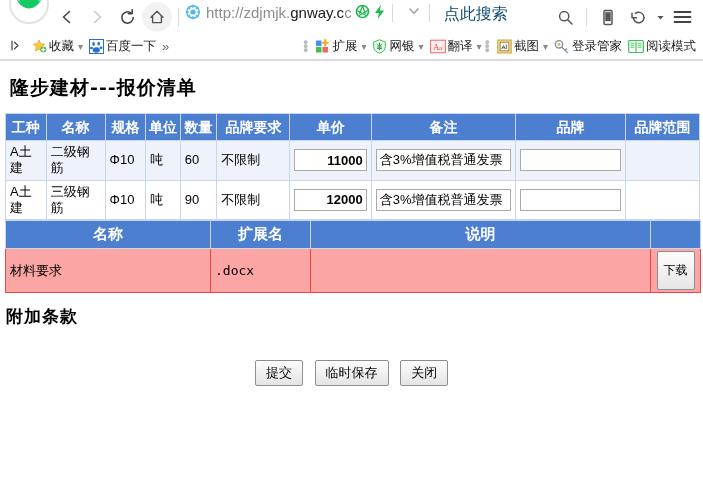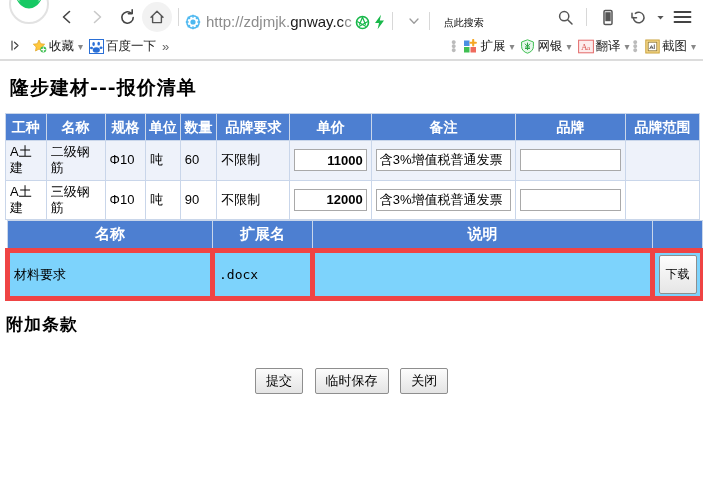--- a/index.html
+++ b/index.html
@@ -50,21 +50,21 @@
   .nav-sep {
     width: 1px;
     height: 18px;
     background: #d8d8d8;
     margin: 0 6px;
     flex: none;
   }
   #url-bar {
     flex: 1 1 auto;
     display: flex;
-    align-items: flex-end;
+    align-items: flex-start;
     height: 26px;
     min-width: 0;
   }
   #url-shield { flex: none; margin-right: 5px; display:flex; }
   #url-text {
     font-size: 15px;
     color: #8c8c8c;
     white-space: nowrap;
     overflow: hidden;
     letter-spacing: 0;
@@ -72,22 +72,22 @@
   #url-text .strong { color: #1a1a1a; }
   .url-icon { flex: none; margin-left: 3px; display: flex; align-items: center;}
   #url-dropdown {
     flex: none;
     margin: 0 2px 0 8px;
     color: #999;
     font-size: 11px;
   }
   #search-hint {
     flex: none;
-    color: #000000;
-    font-size: 10px;
+    color: #0c4a6e;
+    font-size: 16px;
     padding: 0 8px;
     white-space: nowrap;
   }
 
   
   #bookmark-bar {
     height: 26px;
     display: flex;
     align-items: center;
     padding: 0 4px;
@@ -191,22 +191,22 @@
     background: #4d7fd1;
     color: #fff;
     font-family: "DejaVu Serif", "Liberation Serif", serif;
     font-weight: bold;
     font-size: 15px;
     text-align: center;
     border: 1px solid #c9d6ea;
     padding: 4px 2px;
   }
   table.attach td {
-    border: 5px solid #ef4444;
-    background: #7dd3fc;
+    border: 1px solid #ef4444;
+    background: #fca5a5;
     font-size: 13px;
     padding: 4px 4px;
     height: 22px;
   }
   .dl-btn {
     font-family: "Liberation Sans", sans-serif;
     font-size: 12px;
     padding: 10px 6px;
     border: 1px solid #8e8e8e;
     background: linear-gradient(#fdfdfd,#e6e6e6);
@@ -421,21 +421,41 @@
         <svg width="15" height="15" viewBox="0 0 15 15">
           <rect x="0.8" y="1" width="13.4" height="13" fill="#f7d98a" stroke="#c9a23c" stroke-width="1"></rect>
           <rect x="3.2" y="3.2" width="8.6" height="8.6" fill="#fff" stroke="#8a7433" stroke-width="0.8"></rect>
           <path d="M4.6 10 L6.5 6.6 L8.2 10 M5.2 8.8 H7.8 M9.3 5.4 V10" stroke="#555" stroke-width="0.9" fill="none"></path>
         </svg>
       </span>
       <span>截图</span>
       <span class="bm-caret">▾</span>
     </span>
 
-
+    <span class="bm-item">
+      <span class="bm-ico">
+        <svg width="16" height="15" viewBox="0 0 16 15">
+          <circle cx="5" cy="5.3" r="3.7" fill="none" stroke="#7d8fa8" stroke-width="1.3"></circle>
+          <circle cx="5" cy="5.3" r="1.5" fill="#d8b54a"></circle>
+          <path d="M7.6 8 L13.4 13.6 M11.4 11 L12.6 9.8" stroke="#7d8fa8" stroke-width="1.3" stroke-linecap="round"></path>
+        </svg>
+      </span>
+      <span>登录管家</span>
+    </span>
+
+    <span class="bm-item">
+      <span class="bm-ico">
+        <svg width="16" height="15" viewBox="0 0 16 15">
+          <rect x="0.7" y="1.5" width="14.6" height="12" rx="1" fill="#fff" stroke="#3fbf52" stroke-width="1.2"></rect>
+          <path d="M8 2.4 V12.8" stroke="#3fbf52" stroke-width="1.2"></path>
+          <path d="M2.4 4.2 H6.4 M2.4 6.2 H6.4 M2.4 8.2 H6.4 M9.6 4.2 H13.6 M9.6 6.2 H13.6 M9.6 8.2 H13.6" stroke="#3fbf52" stroke-width="0.9"></path>
+        </svg>
+      </span>
+      <span>阅读模式</span>
+    </span>
   </div>
 </div>
 
 <div id="page">
 
   <div class="page-heading">隆步建材---报价清单</div>
 
   <table class="grid">
     <colgroup>
       <col style="width:40px">

